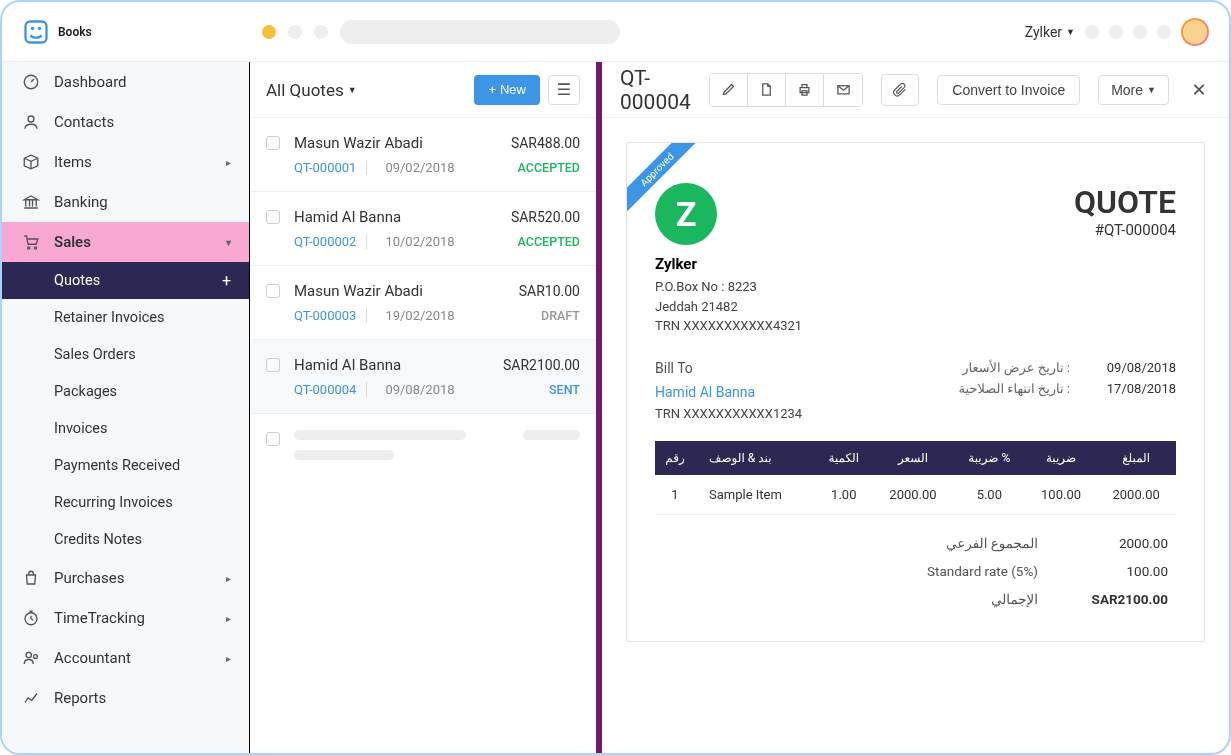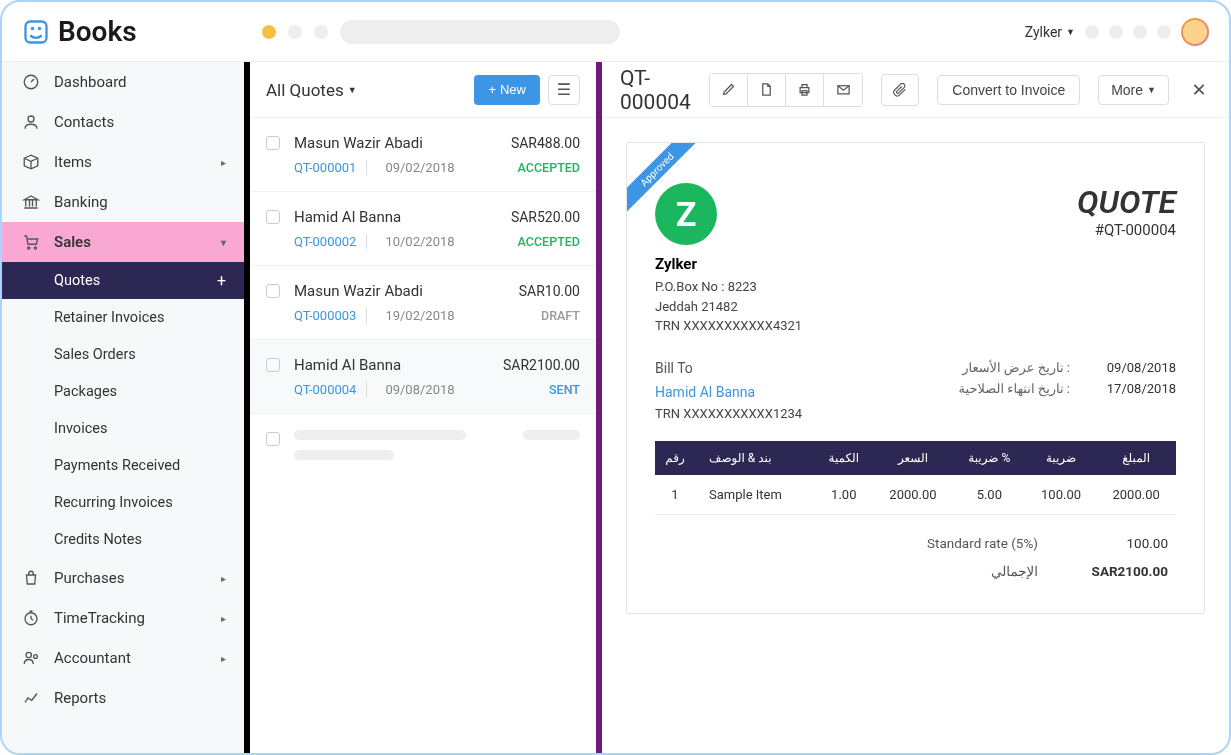--- a/index.html
+++ b/index.html
@@ -1,34 +1,34 @@
 <!DOCTYPE html>
 <html><head>
 <meta charset="utf-8">
 <style>
 * { box-sizing: border-box; margin: 0; padding: 0; }
 body { font-family: -apple-system, BlinkMacSystemFont, "Segoe UI", Roboto, sans-serif; background: #fff; }
 .app { width: 1231px; height: 755px; border: 2px solid #a8d5ff; border-radius: 20px; overflow: hidden; display: flex; flex-direction: column; background: #fff; }
 .topbar { height: 60px; display: flex; align-items: center; padding: 0 20px; border-bottom: 1px solid #eee; }
 .logo-area { display: flex; align-items: center; gap: 8px; width: 220px; }
 .logo-svg { width: 28px; height: 28px; }
-.logo-text { font-size: 28px; font-weight: 600; color: #1a1a1a; }
+.logo-text { font-size: 12px; font-weight: 600; color: #1a1a1a; }
 .top-center { flex: 1; display: flex; align-items: center; gap: 12px; padding-left: 20px; }
 .mac-dot { width: 14px; height: 14px; border-radius: 50%; background: #eee; }
 .mac-dot.y { background: #f5bf42; }
 .search-pill { width: 280px; height: 24px; background: #eee; border-radius: 12px; }
 .top-right { display: flex; align-items: center; gap: 10px; }
 .org-name { font-size: 14px; color: #333; display: flex; align-items: center; gap: 4px; cursor: pointer; }
 .top-icon-dot { width: 14px; height: 14px; border-radius: 50%; background: #eee; }
 .avatar { width: 28px; height: 28px; border-radius: 50%; background: linear-gradient(135deg, #f5a623, #e07b9e); display: flex; align-items: center; justify-content: center; }
 .avatar-inner { width: 24px; height: 24px; border-radius: 50%; background: #fbd38d; }
 
 .main-layout { flex: 1; display: flex; overflow: hidden; }
 
-.sidebar { width: 248px; background: #f7f8fa; border-right: 6px solid #000000; overflow-y: auto; padding-bottom: 20px; }
+.sidebar { width: 248px; background: #f7f8fa; border-right: 1px solid #000000; overflow-y: auto; padding-bottom: 20px; }
 .nav-item { display: flex; align-items: center; padding: 11px 20px; font-size: 15px; color: #333; cursor: pointer; gap: 14px; position: relative; }
 .nav-item.active-parent { background: #f9a8d4; font-weight: 600; }
 .nav-icon { width: 18px; height: 18px; flex-shrink: 0; color: #555; }
 .nav-chevron { position: absolute; right: 18px; font-size: 10px; color: #666; }
 .sub-item { display: flex; align-items: center; padding: 10px 20px 10px 52px; font-size: 14.5px; color: #333; cursor: pointer; position: relative; }
 .sub-item.active { background: #2d2754; color: #fff; }
 .sub-item .plus { position: absolute; right: 18px; font-size: 16px; }
 
 .list-panel { width: 352px; border-right: 6px solid #701a75; display: flex; flex-direction: column; background: #fff; }
 .list-header { height: 56px; display: flex; align-items: center; justify-content: space-between; padding: 0 16px; border-bottom: 1px solid #f0f0f0; }
@@ -68,21 +68,21 @@
 .detail-body { flex: 1; overflow-y: auto; padding: 24px 24px 40px; }
 .invoice-card { border: 1px solid #e5e5e5; border-radius: 2px; padding: 40px 28px 28px; position: relative; background: #fff; }
 .ribbon { position: absolute; top: 0; left: 0; width: 80px; height: 80px; overflow: hidden; }
 .ribbon-inner { position: absolute; width: 120px; padding: 3px 0; background: #3d95e5; color: #fff; font-size: 10px; text-align: center; transform: rotate(-45deg); top: 18px; left: -30px; }
 .inv-header { display: flex; justify-content: space-between; align-items: flex-start; margin-bottom: 24px; }
 .org-block { display: flex; flex-direction: column; align-items: flex-start; }
 .org-logo { width: 62px; height: 62px; border-radius: 50%; background: #1bb75e; display: flex; align-items: center; justify-content: center; color: #fff; font-size: 34px; font-weight: 700; margin-bottom: 10px; }
 .org-block .name { font-weight: 700; font-size: 15px; margin-bottom: 4px; }
 .org-block .line { font-size: 13px; color: #444; line-height: 1.5; }
 .quote-label { text-align: right; }
-.quote-label .big { font-size: 32px; font-weight: 600; color: #333; font-style: italic; }
+.quote-label .big { font-size: 32px; font-weight: 600; color: #333; }
 .quote-label .num { font-size: 15px; color: #333; margin-top: 0; }
 .bill-section { display: flex; justify-content: space-between; margin-bottom: 20px; }
 .bill-to { font-size: 14px; }
 .bill-to .hdr { color: #555; margin-bottom: 8px; }
 .bill-to .cust { color: #3d95e5; margin-bottom: 6px; }
 .bill-to .trn { font-size: 13px; color: #444; }
 .dates-tbl { text-align: right; font-size: 13px; }
 .dates-tbl .drow { display: flex; gap: 26px; justify-content: flex-end; margin-bottom: 6px; }
 .dates-tbl .dlabel { color: #666; }
 .dates-tbl .dval { color: #333; min-width: 80px; }
@@ -417,20 +417,24 @@
                   <td>1.00</td>
                   <td>2000.00</td>
                   <td>5.00</td>
                   <td>100.00</td>
                   <td>2000.00</td>
                 </tr>
               </tbody>
           </table>
           <div class="totals" id="totals">
               <div class="trow">
+                <span class="tlabel">المجموع الفرعي</span>
+                <span class="tval">2000.00</span>
+              </div>
+              <div class="trow">
                 <span class="tlabel">Standard rate (5%)</span>
                 <span class="tval">100.00</span>
               </div>
               <div class="trow grand">
                 <span class="tlabel">الإجمالي</span>
                 <span class="tval">SAR2100.00</span>
               </div>
             </div>
         </div>
       </div>

